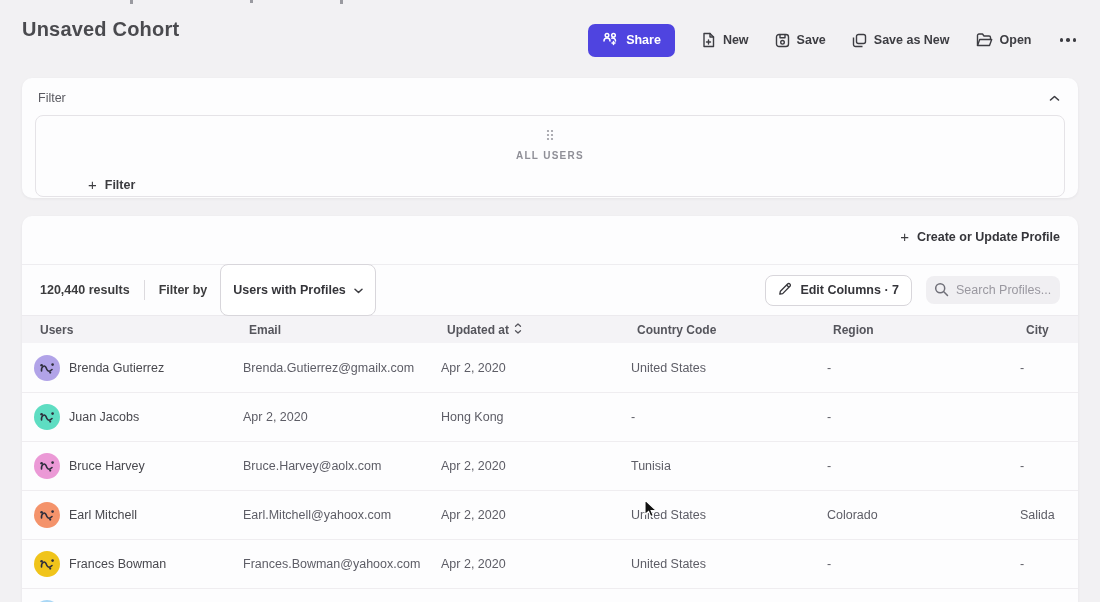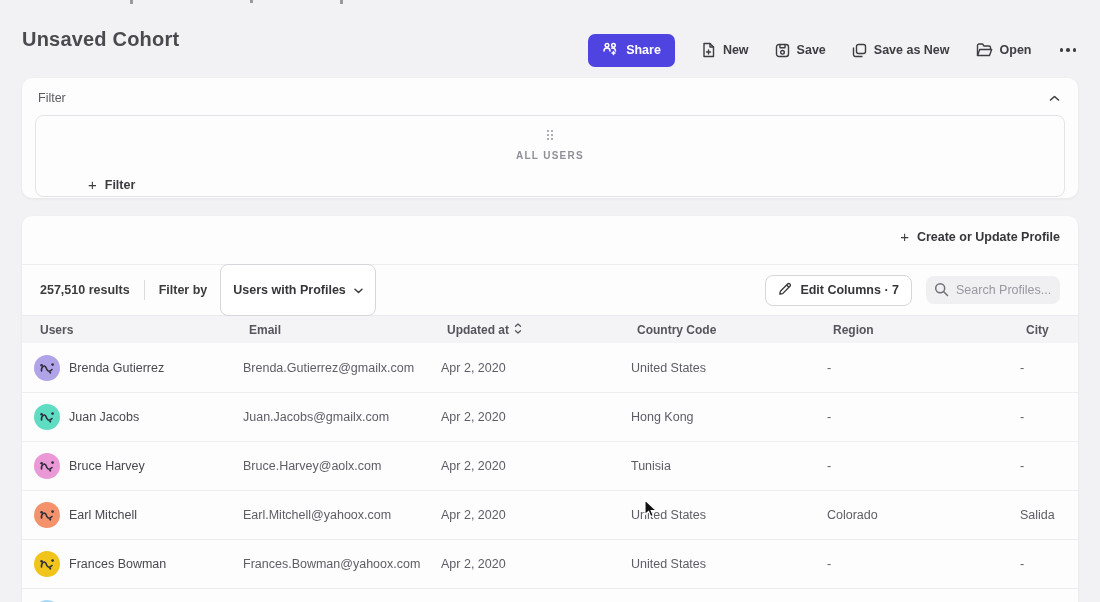--- a/index.html
+++ b/index.html
@@ -7,21 +7,21 @@
   body {
     background:#f2f1f3;
     font-family:"Liberation Sans", sans-serif;
     position:relative;
     color:#404046;
   }
   
   .top-clip span { position:absolute; top:0; background:#9a9aa0; }
 
   
-  .page-header { position:absolute; top:12px; left:0; width:1100px; height:62px; }
+  .page-header { position:absolute; top:2px; left:0; width:1100px; height:62px; }
   .page-title { position:absolute; left:22px; top:16px; font-size:20px; font-weight:bold; color:#4a4a4e; letter-spacing:0.2px; }
   .toolbar { position:absolute; right:22px; top:22px; height:32px; display:flex; align-items:center; gap:26px; }
   .tb-btn { display:flex; align-items:center; gap:7px; font-size:12.5px; font-weight:bold; color:#3d3d42; cursor:pointer; background:none; border:none; font-family:inherit; }
   .tb-btn svg { display:block; }
   .share-btn { display:flex; align-items:center; gap:8px; background:#4f44e0; color:#fff; border:none; border-radius:7px; padding:8px 14px; font-size:12.5px; font-weight:bold; font-family:inherit; cursor:pointer; }
   .more-dots { display:flex; gap:3px; cursor:pointer; padding:4px 2px; }
   .more-dots i { width:3.5px; height:3.5px; border-radius:50%; background:#3d3d42; display:block; }
 
   
   .card { position:absolute; left:22px; width:1056px; background:#fdfdfe; border-radius:10px; box-shadow:0 1px 3px rgba(30,30,50,0.06); }
@@ -171,21 +171,21 @@
 <div class="card profiles-card">
   <div class="profiles-toolbar">
     <button class="create-btn">
       <span class="plus-glyph">+</span>
       <span>Create or Update Profile</span>
     </button>
   </div>
   <div class="card-divider"></div>
 
   <div class="results-bar">
-    <span class="results-count">257,510 results</span>
+    <span class="results-count">120,440 results</span>
     <span class="vsep"></span>
     <span class="filter-by">Filter by</span>
     <button class="pill">
       <span>Users with Profiles</span>
       <span>
         <svg width="9" height="6" viewBox="0 0 9 6" fill="none" stroke="#3d3d42" stroke-width="1.5" stroke-linecap="round" stroke-linejoin="round">
             <path d="M1 1.2 L4.5 4.5 L8 1.2"></path>
           </svg>
       </span>
     </button>
@@ -276,23 +276,20 @@
           <circle class="avatar-bg" cx="13" cy="13" r="13" fill="#5eddc2"></circle>
           <circle cx="7.6" cy="10.2" r="1.3" fill="#2e2e3c"></circle>
           <circle cx="18.6" cy="9.6" r="1.3" fill="#2e2e3c"></circle>
           <path d="M7.5 16 C7 11.5 11 9.5 12 12.5 C13 15.5 14.5 18 18 14.5" fill="none" stroke="#2e2e3c" stroke-width="1.6" stroke-linecap="round"></path>
           <circle cx="16.2" cy="17.6" r="1.1" fill="#2e2e3c"></circle>
         </svg>
       </span>
       <span class="cell-text dark">Juan Jacobs</span>
     </div>
     <div class="cell">
-          <span class="cell-text">Juan.Jacobs@gmailx.com</span>
-        </div>
-    <div class="cell">
           <span class="cell-text">Apr 2, 2020</span>
         </div>
     <div class="cell">
           <span class="cell-text">Hong Kong</span>
         </div>
     <div class="cell">
           <span class="cell-text">-</span>
         </div>
     <div class="cell">
           <span class="cell-text">-</span>

